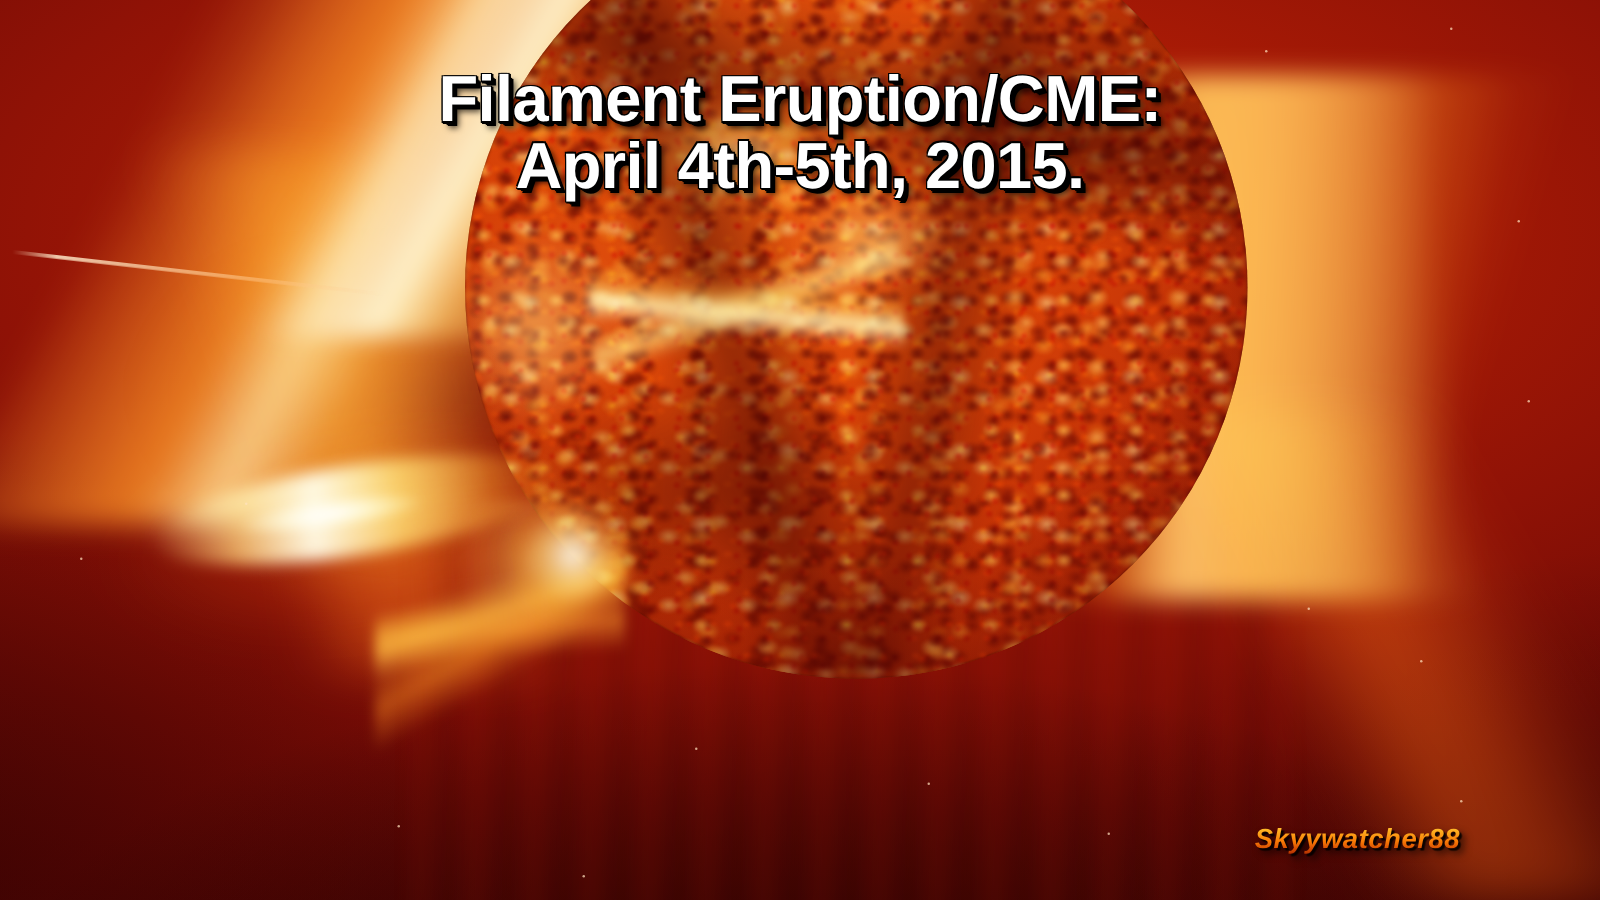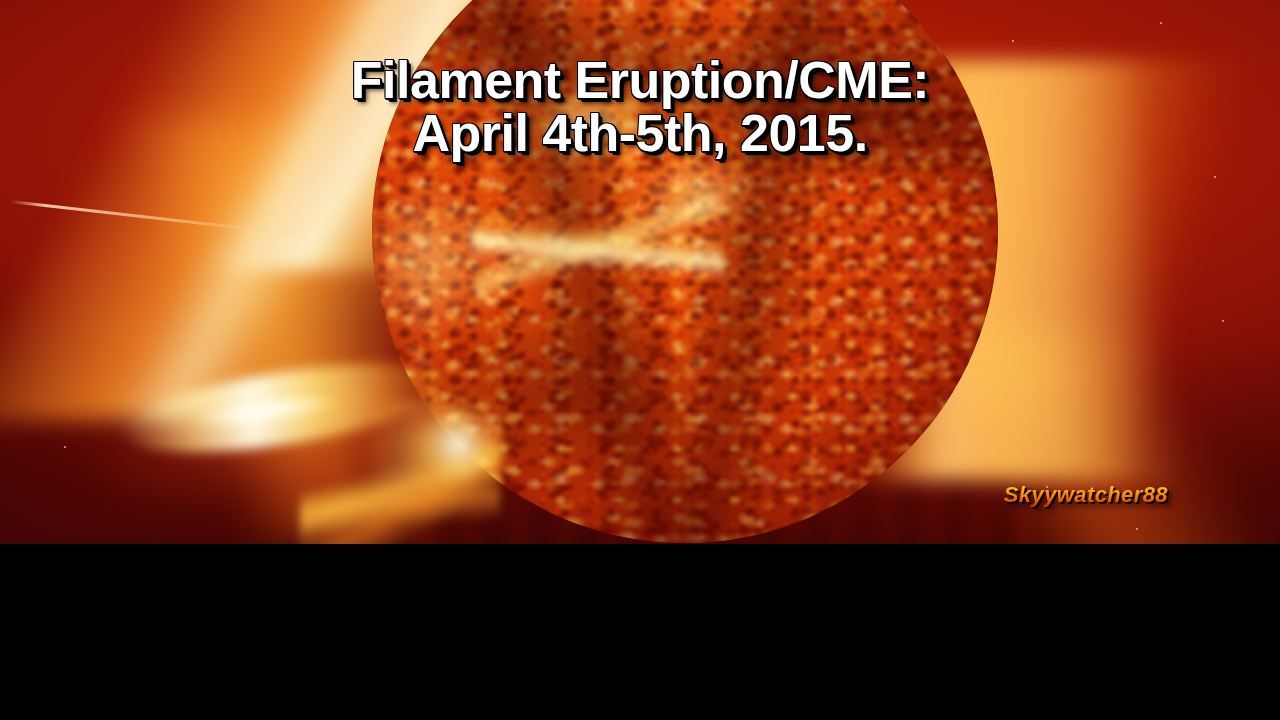--- a/index.html
+++ b/index.html
@@ -7,21 +7,21 @@
     margin: 0;
     padding: 0;
     background: #000;
   }
   body {
     font-family: "Liberation Sans", sans-serif;
   }
   #frame {
     position: relative;
     width: 1280px;
-    height: 544px;
+    height: 720px;
     overflow: hidden;
     background: #7f1d1d;
   }
 
   
   .layer { position: absolute; inset: 0; }
 
   #bg-base {
     background:
       radial-gradient(120% 95% at 54% 26%, #c42a06 0%, #ad1c05 22%, #8f1206 46%, #700a05 68%, #5a0604 86%, #4a0403 100%);

